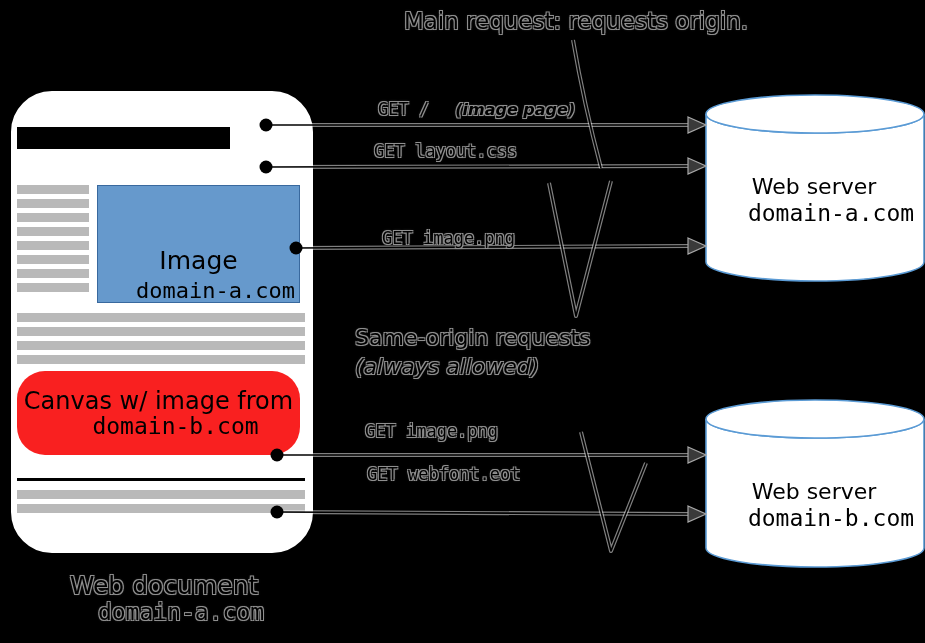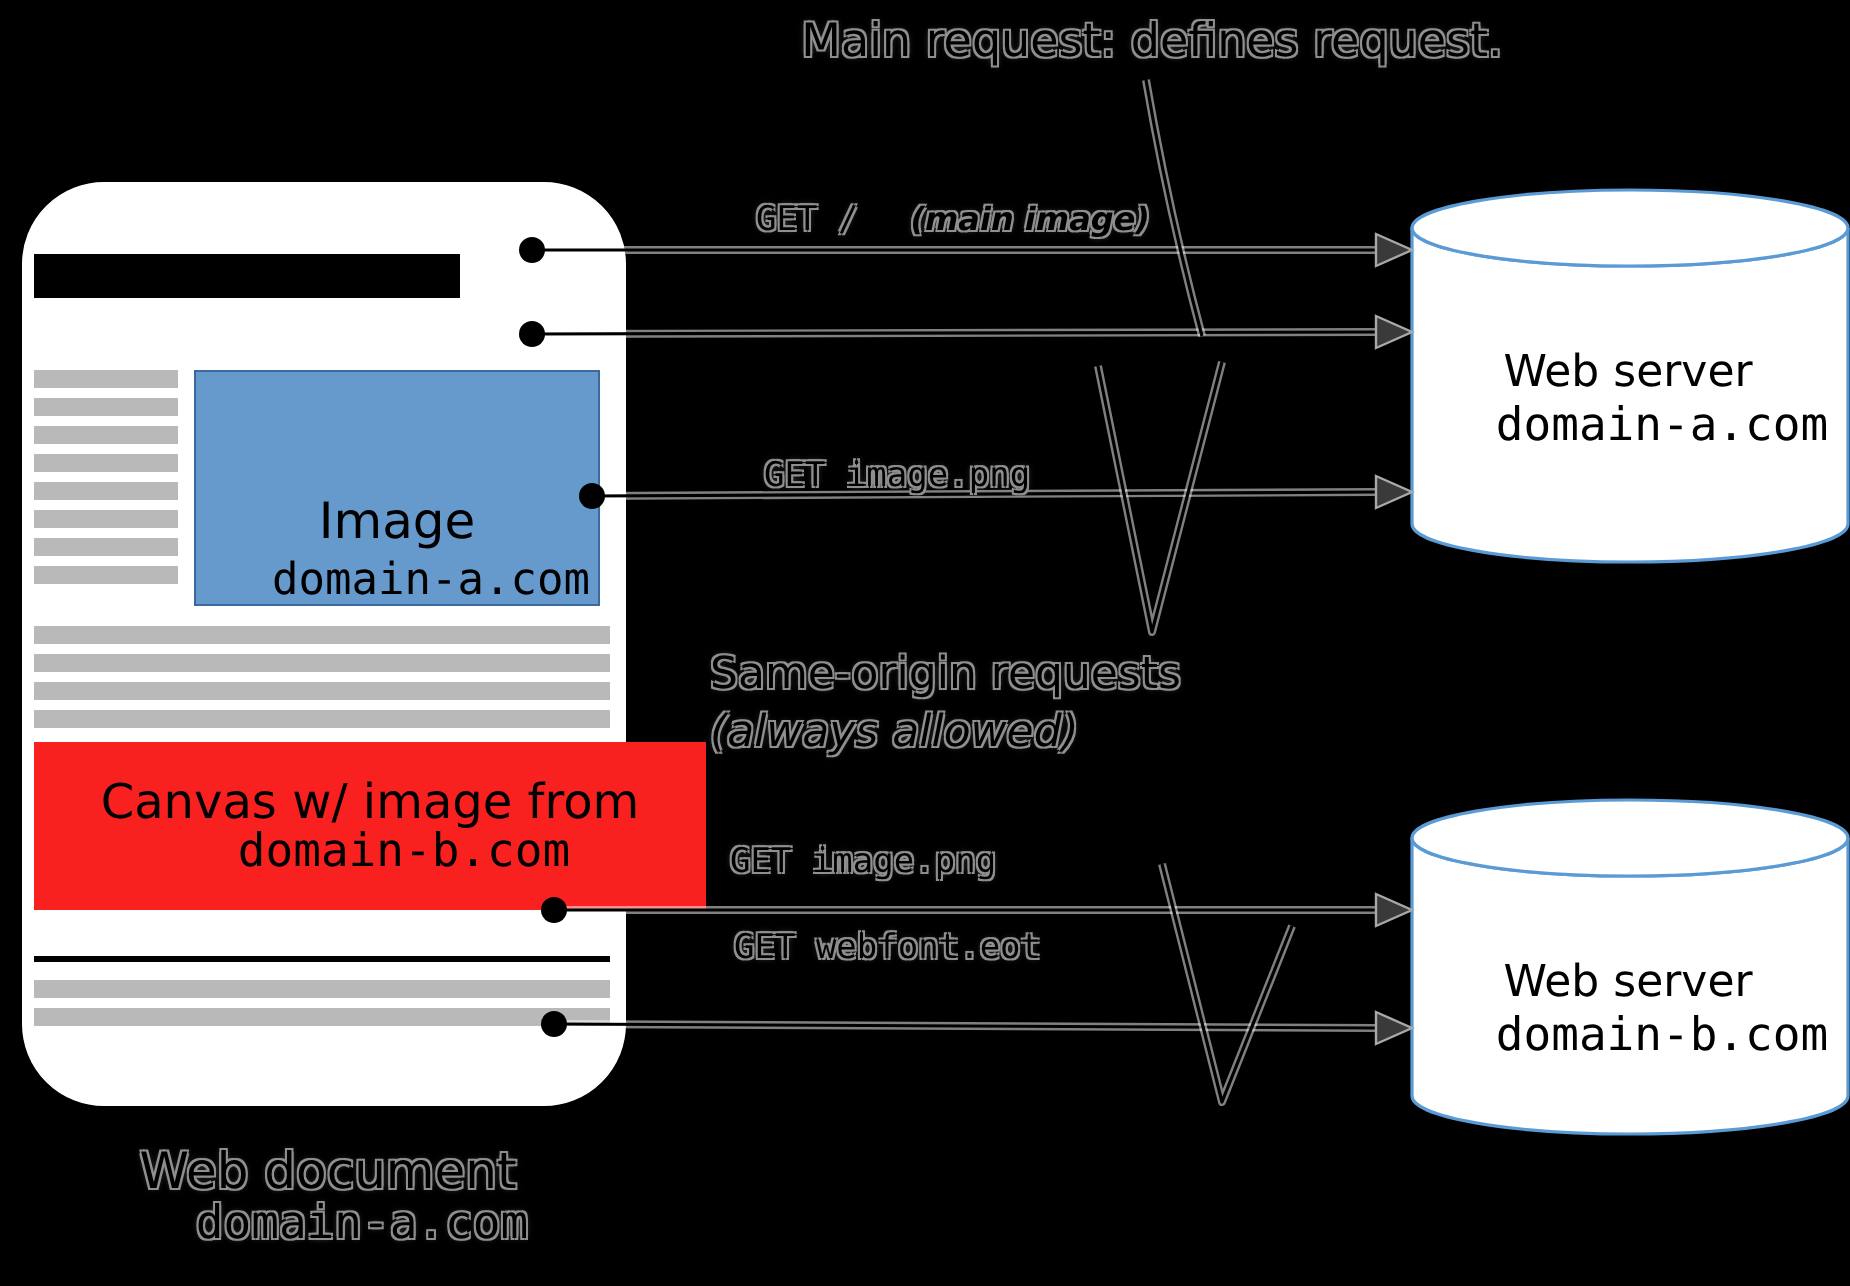--- a/index.html
+++ b/index.html
@@ -12,22 +12,22 @@
   
   .doc{position:absolute;left:6px;top:86px;width:302px;height:462px;background:#fff;
        border:5px solid #000;border-radius:46px;z-index:1;}
   .titlebar{position:absolute;left:6px;top:36px;width:213px;height:22px;background:#000;}
   .bar{position:absolute;height:9px;background:#b9b9b9;}
   .imgbox{position:absolute;left:86px;top:94px;width:203px;height:118px;background:#6699cc;
           border:1px solid #39699e;box-sizing:border-box;display:flex;flex-direction:column;
           justify-content:flex-end;align-items:center;gap:5px;color:#000;}
   .imgbox .l1{font-size:25px;line-height:26px;}
   .imgbox .l2{font-size:22px;line-height:23px;}
-  .canvasbox{position:absolute;left:6px;top:280px;width:336px;height:84px;background:#f92020;
-             display:flex;flex-direction:column;justify-content:center;align-items:center;gap:0;color:#000;}
+  .canvasbox{position:absolute;left:6px;top:280px;width:283px;height:84px;background:#f92020;
+             display:flex;flex-direction:column;justify-content:center;align-items:center;gap:0;color:#000;border-radius:28px;}
   .canvasbox .l1{font-size:24px;line-height:26px;}
   .canvasbox .l2{font-size:23px;line-height:24px;}
   .divider{position:absolute;left:6px;top:387px;width:288px;height:3px;background:#000;}
   
   .overlay{position:absolute;left:0;top:0;z-index:2;pointer-events:none;}
   
   .txt{position:absolute;z-index:3;}
   .req{font-size:17px;line-height:19px;display:flex;gap:26px;align-items:baseline;}
   .req .note{font-family:"DejaVu Sans",sans-serif;font-style:italic;font-weight:700;font-size:16px;}
   .main-request{left:398px;top:8px;width:356px;text-align:center;font-size:23px;line-height:26px;}
@@ -132,26 +132,27 @@
         <path d="M581,432 L611,551 L646,463"></path>
       </g>
       <g stroke="#000000" stroke-width="1.6">
         <path d="M573,40 Q584,104 601,168"></path>
         <path d="M549,183 L576,316 L611,181"></path>
         <path d="M581,432 L611,551 L646,463"></path>
       </g>
     </g>
   </svg>
 
-  <div class="txt halo main-request">Main request: defines request.</div>
+  <div class="txt halo main-request">Main request: requests origin.</div>
 
   <div class="txt halo mono req" style="left:344px;top:100px">
     <span>GET /</span>
-    <span class="note">(main image)</span>
+    <span class="note">(image page)</span>
   </div>
+  <div class="txt halo mono req" style="left:340px;top:142px">GET layout.css</div>
   <div class="txt halo mono req" style="left:348px;top:229px">GET image.png</div>
   <div class="txt halo mono req" style="left:331px;top:422px">GET image.png</div>
   <div class="txt halo mono req" style="left:333px;top:465px">GET webfont.eot</div>
 
   <div class="txt halo same-origin">
     <div>Same-origin requests</div>
     <div class="ann-l2">(always allowed)</div>
   </div>
 
 

